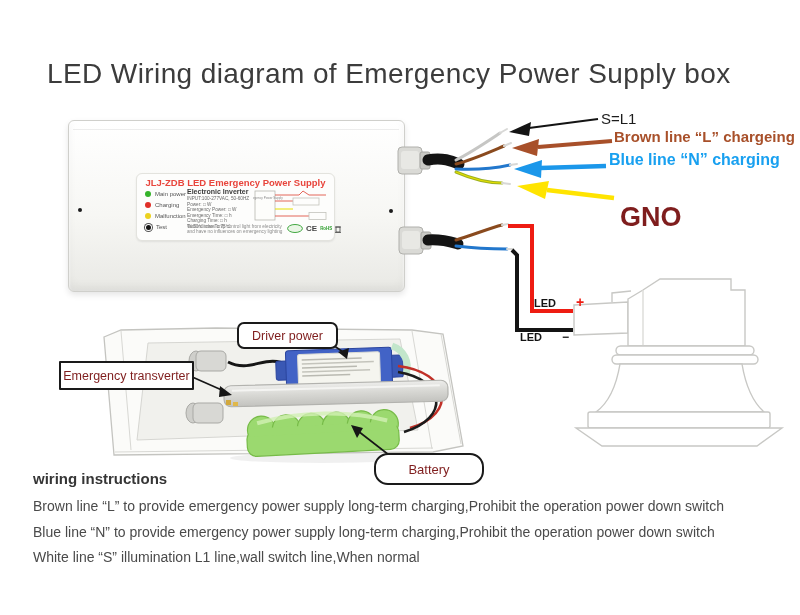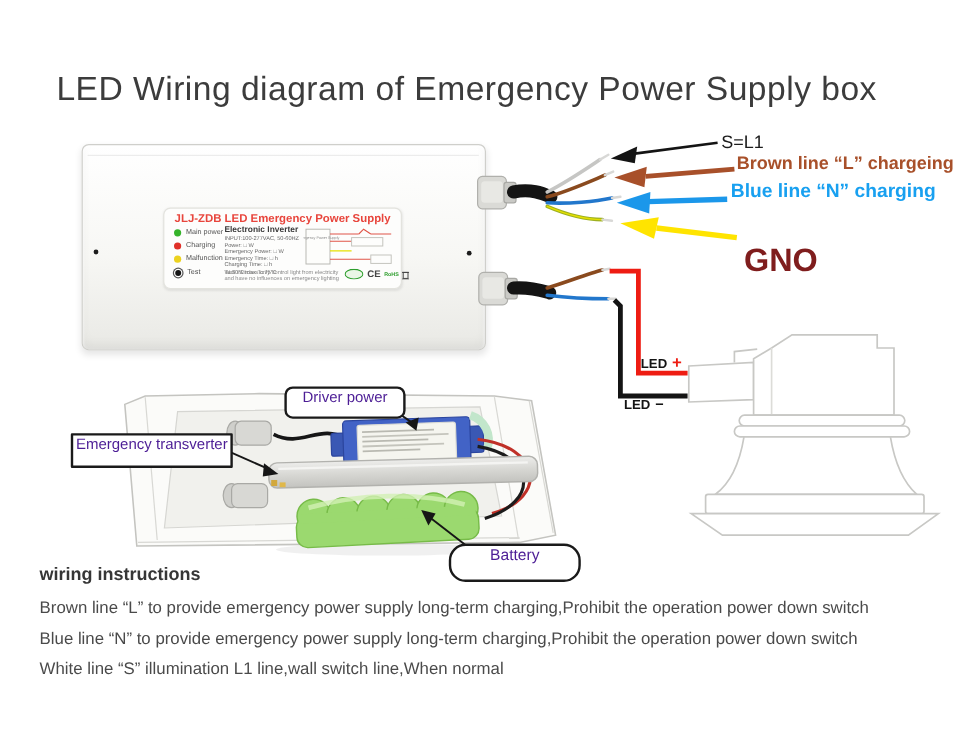--- a/index.html
+++ b/index.html
@@ -28,31 +28,31 @@
   .spec-line{font-size:4.7px;color:#6a6a6a;line-height:5.6px;white-space:nowrap;}
   .lbl-note{left:50px;top:50px;width:98px;font-size:4.7px;line-height:5.2px;color:#8a8a8a;}
   .certs{left:150px;top:50px;display:flex;align-items:center;gap:3px;}
   .ce-text{font-size:8px;font-weight:700;color:#444;line-height:8px;}
   .rohs-text{font-size:4.5px;font-weight:700;color:#2e9e2e;line-height:5px;}
   
   .s-label{left:601px;top:110px;font-size:15px;color:#1c1c1c;white-space:nowrap;}
   .brown-label{left:614px;top:128px;font-size:15px;font-weight:700;color:#a8502a;white-space:nowrap;}
   .blue-label{left:609px;top:151px;font-size:16px;font-weight:700;color:#18a0f0;white-space:nowrap;}
   .gno-label{left:620px;top:178px;font-size:27px;font-weight:700;color:#7f1d1d;white-space:nowrap;margin-top:24px;}
-  .led-lab{display:flex;align-items:baseline;gap:4px;white-space:nowrap;}
+  .led-lab{display:flex;align-items:baseline;gap:20px;white-space:nowrap;}
   .led-word{font-size:11px;font-weight:700;color:#141414;}
   .led-plus-sign{font-size:14px;font-weight:700;color:#ee1c12;}
   .led-minus-sign{font-size:12px;font-weight:700;color:#141414;}
   
   .caption{left:33px;top:301px;font-size:14.5px;color:#4a4a4a;white-space:nowrap;}
   .instr-head{left:33px;top:470px;font-size:15px;font-weight:700;color:#363636;white-space:nowrap;}
   .instr-line{left:33px;font-size:14px;color:#4a4a4a;white-space:nowrap;}
   
-  .callout{background:#fff;border:2px solid #1a1a1a;display:flex;align-items:flex-start;justify-content:center;
-           font-size:12.5px;color:#4c1d95;z-index:10;white-space:nowrap;}
+  .callout{background:#fff;border:2px solid #1a1a1a;display:flex;align-items:center;justify-content:center;
+           font-size:12.5px;color:#7f1d1d;z-index:10;white-space:nowrap;}
   .co-driver{left:237px;top:322px;width:97px;height:23px;border-radius:7px;}
   .co-trans{left:59px;top:361px;width:131px;height:25px;border-radius:1px;}
   .co-batt{left:374px;top:453px;width:106px;height:28px;border-radius:14px;font-size:13px;}
   .art{position:absolute;left:0;top:0;z-index:5;pointer-events:none;}
   .txt{z-index:10;}
 </style>
 </head>
 <body>
 
 <div class="stage">

